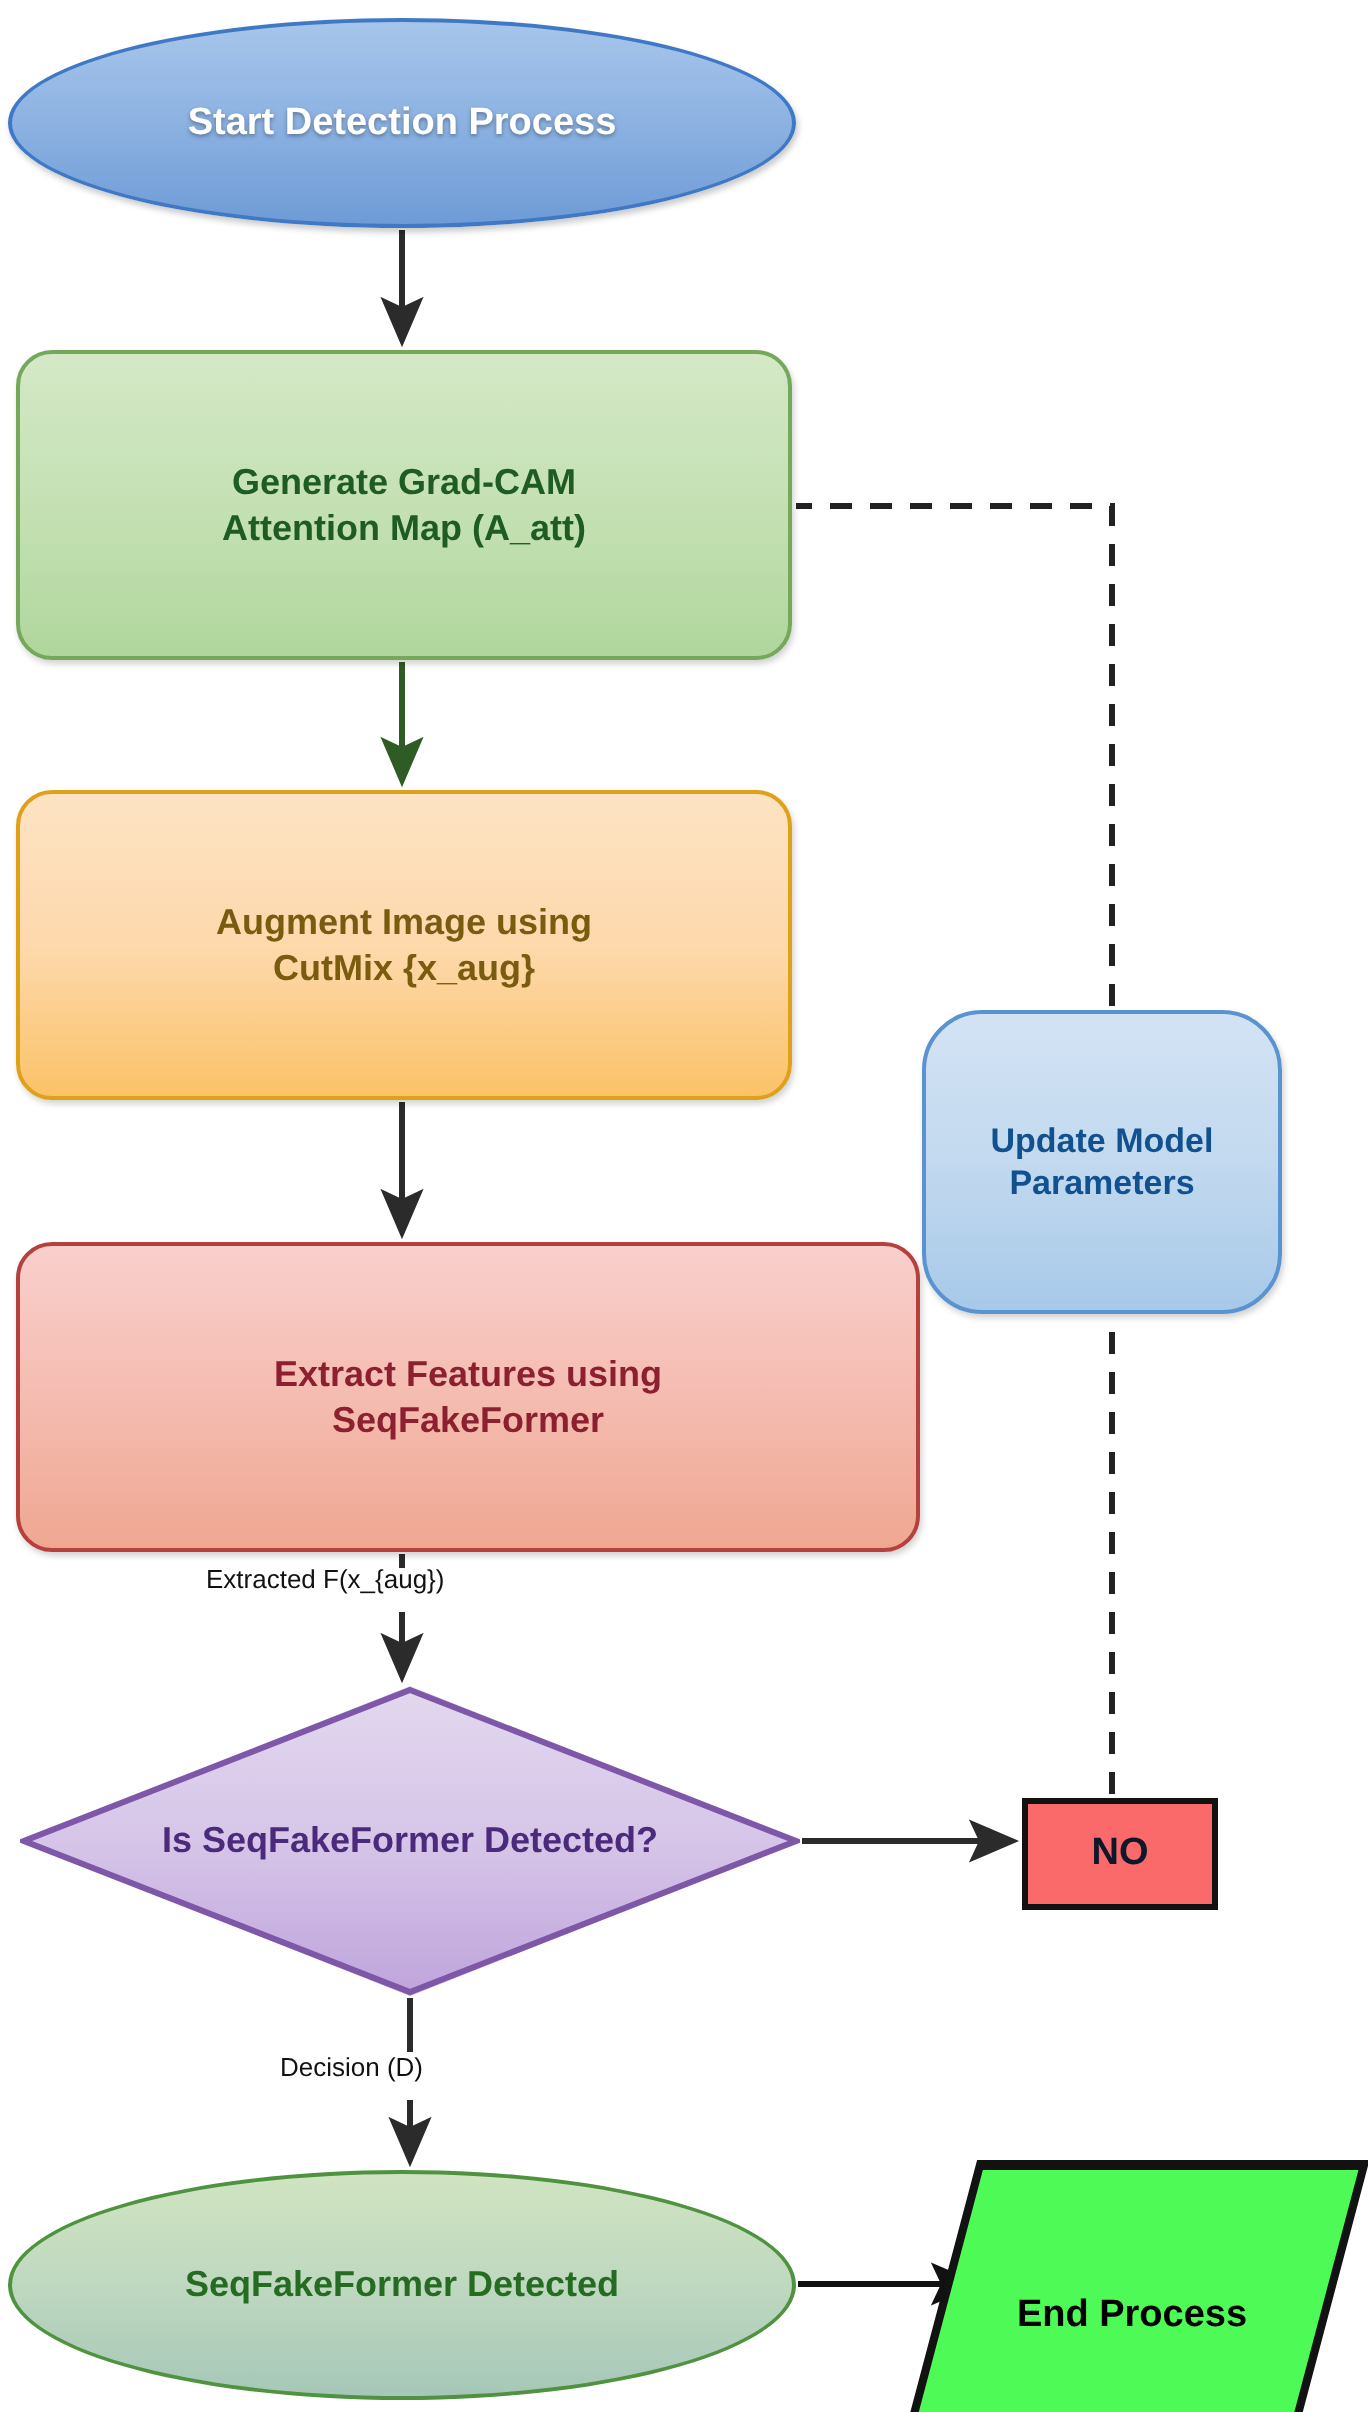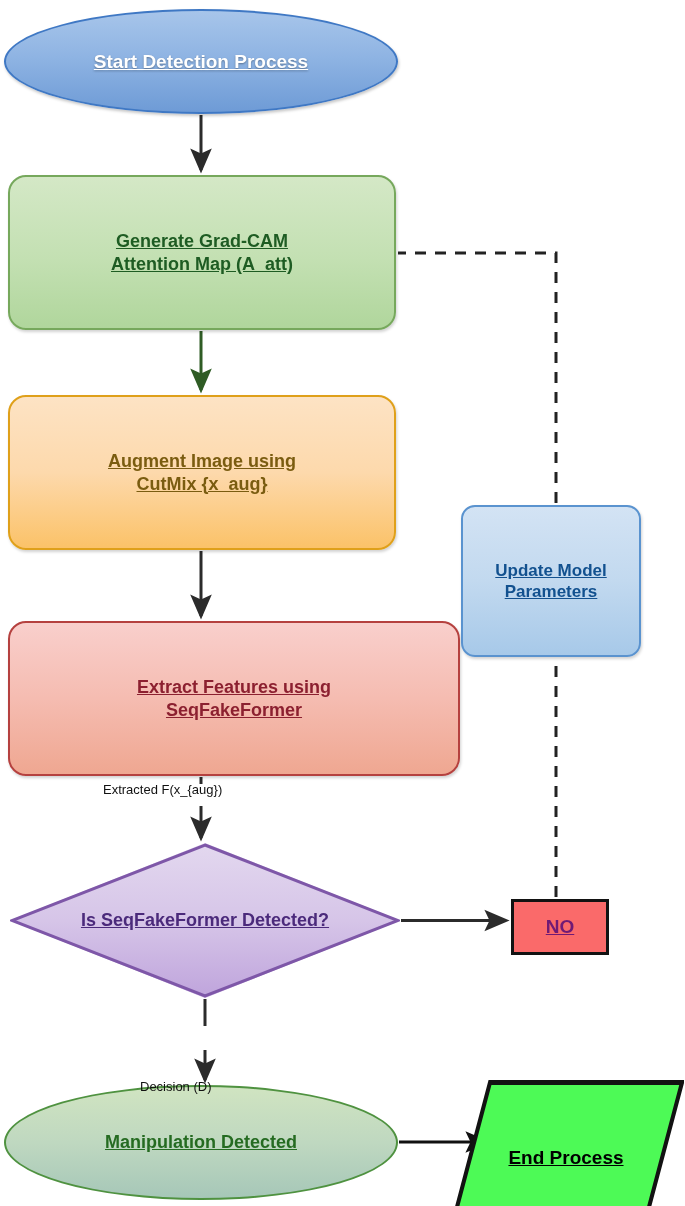--- a/index.html
+++ b/index.html
@@ -27,21 +27,20 @@
     pointer-events: none;
   }
   .node {
     position: absolute;
     display: flex;
     align-items: center;
     justify-content: flex-end;
     text-align: center;
     box-sizing: border-box;
     line-height: 1.25;
-    text-decoration: underline;
   }
   .node-label {
     display: block;
     width: 100%;
     white-space: pre-line;
   }
 
   
   #node-start {
     left: 4px; top: 9px; width: 394px; height: 105px;
@@ -103,36 +102,36 @@
   }
   #node-decision-border {
     position: absolute;
     left: 10px; top: 843px; width: 390px; height: 155px;
     pointer-events: none;
   }
 
   
   #node-update {
     left: 461px; top: 505px; width: 180px; height: 152px;
-    border-radius: 14px;
+    border-radius: 30px;
     background: linear-gradient(180deg, #d3e3f4 0%, #c2d9ef 50%, #a7c9e9 100%);
     border: 2px solid #5a93cf;
     color: #12518f;
     font-size: 17px;
     font-weight: bold;
     box-shadow: 1px 2px 3px rgba(0,0,0,0.18);
   }
 
   
   #node-no {
     left: 511px; top: 899px; width: 98px; height: 56px;
     background: #fa6a6a;
     border: 3px solid #121212;
     border-radius: 0;
-    color: #701a75;
+    color: #0f172a;
     font-size: 19px;
     font-weight: bold;
   }
 
   
   #node-detected {
     left: 4px; top: 1085px; width: 394px; height: 115px;
     border-radius: 50% / 50%;
     background: linear-gradient(180deg, #d0e4c1 0%, #bfd8c0 50%, #a6c7b8 100%);
     border: 2px solid #4f9240;
@@ -162,21 +161,21 @@
   
   .edge-label {
     position: absolute;
     font-size: 13px;
     font-weight: normal;
     color: #111111;
     background: transparent;
     white-space: nowrap;
   }
   #edge-label-extracted { left: 103px; top: 782px; }
-  #edge-label-decision  { left: 140px; top: 1079px; }
+  #edge-label-decision  { left: 140px; top: 1026px; }
 </style>
 </head>
 <body>
 
 <div id="canvas">
 
   <svg id="edge-layer" viewBox="0 0 685 1206" width="685" height="1206">
     <defs>
       <marker id="arrow-dark" markerWidth="9" markerHeight="9" refX="7.2" refY="4" orient="auto" markerUnits="strokeWidth">
         <path d="M0,0.4 L8.4,4 L0,7.6 L1.7,4 Z" fill="#2b2b2b"></path>
@@ -238,21 +237,21 @@
   <div class="node" id="node-update">
     <span class="node-label">Update Model
 Parameters</span>
   </div>
 
   <div class="node" id="node-no">
     <span class="node-label">NO</span>
   </div>
 
   <div class="node" id="node-detected">
-    <span class="node-label">Manipulation Detected</span>
+    <span class="node-label">SeqFakeFormer Detected</span>
   </div>
 
   <div class="node" id="node-end">
     <svg class="para-shape" viewBox="0 0 236 124" width="236" height="124" preserveAspectRatio="none">
       <polygon points="42,2 234,2 194,122 2,122" fill="#4dfa56" stroke="#121212" stroke-width="4"></polygon>
     </svg>
     <span class="node-label">End Process</span>
   </div>
 
   <div class="edge-label" id="edge-label-extracted">Extracted F(x_{aug})</div>

